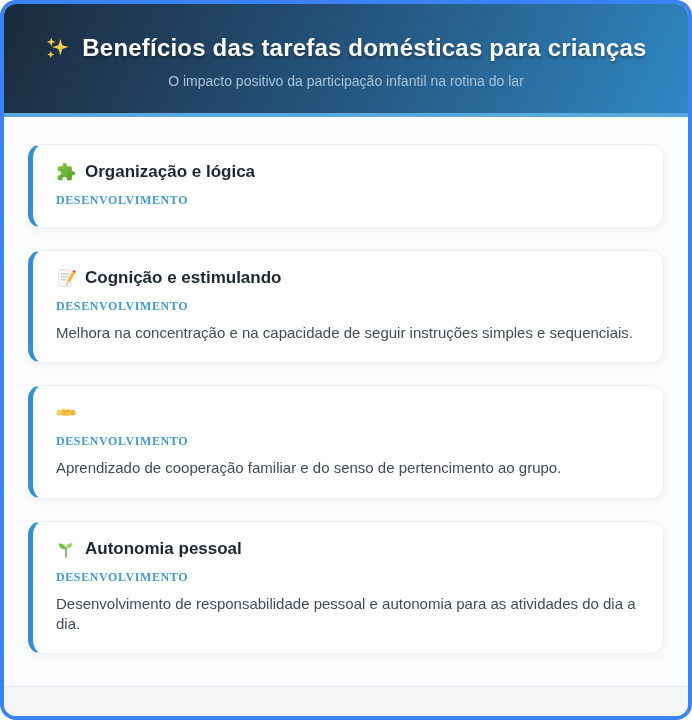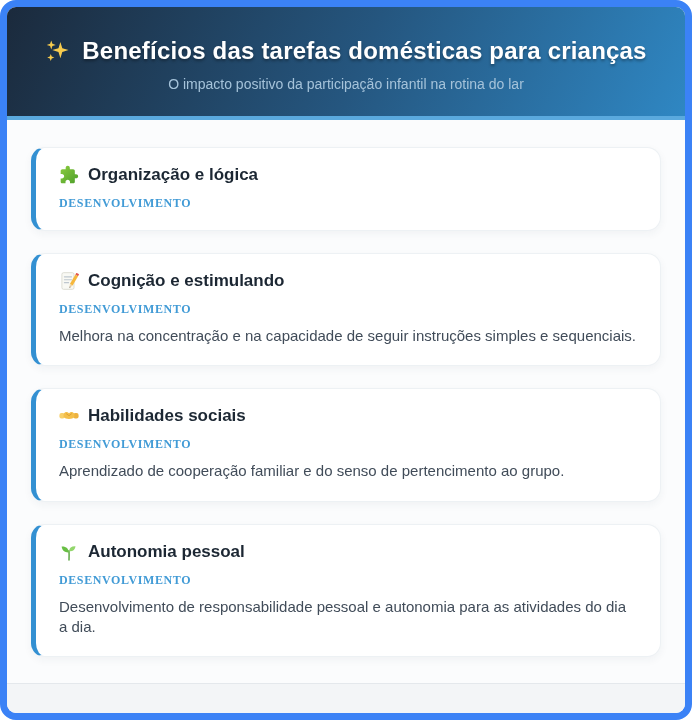--- a/index.html
+++ b/index.html
@@ -8,21 +8,21 @@
     font-family: "Liberation Sans", sans-serif;
     width: 692px; height: 720px;
     -webkit-font-smoothing: antialiased;
   }
   .container {
     width: 692px; height: 720px;
     border-radius: 16px;
     overflow: hidden;
     display: flex; flex-direction: column;
     background: #fbfcfd;
-    border: 7px solid #3b82f6;
+    border: 4px solid #3b82f6;
   }
   
   .header {
     background: linear-gradient(115deg, #1b2a3c 0%, #25567f 52%, #2f87c3 100%);
     border-bottom: 4px solid #5aa9de;
     text-align: center;
     padding: 30px 20px 24px;
     color: #ffffff;
     flex: 0 0 auto;
   }
@@ -151,21 +151,20 @@
     <section class="card">
       <div class="card-title-row">
         <span class="icon">
           <svg viewBox="0 0 24 24" width="20" height="20" aria-hidden="true">
             <rect x="0.5" y="8.5" width="6.5" height="6.5" rx="2.4" fill="#f8d06a"></rect>
             <rect x="17" y="8.5" width="6.5" height="6.5" rx="2.4" fill="#edb23f"></rect>
             <path d="M5.5 9.5 C7.5 6.8 9.8 6.6 12 8.8 C14.2 6.6 16.5 6.8 18.5 9.5 L18.5 13.2 C16.2 16.4 7.8 16.4 5.5 13.2 Z" fill="#f4bf4a"></path>
             <path d="M9 9.4 L12 11.6 L15 9.4" stroke="#d99b2b" stroke-width="1" fill="none" stroke-linecap="round"></path>
           </svg>
         </span>
-        <h2 class="card-title">Habilidades sociais</h2>
       </div>
       <div class="card-label">DESENVOLVIMENTO</div>
       <p class="card-desc">Aprendizado de cooperação familiar e do senso de pertencimento ao grupo.</p>
     </section>
 
     <section class="card">
       <div class="card-title-row">
         <span class="icon">
           <svg viewBox="0 0 24 24" width="20" height="20" aria-hidden="true">
             <path d="M12 21.5 C12.2 17 12.2 14 12 10.5" stroke="#5da743" stroke-width="1.8" fill="none" stroke-linecap="round"></path>

